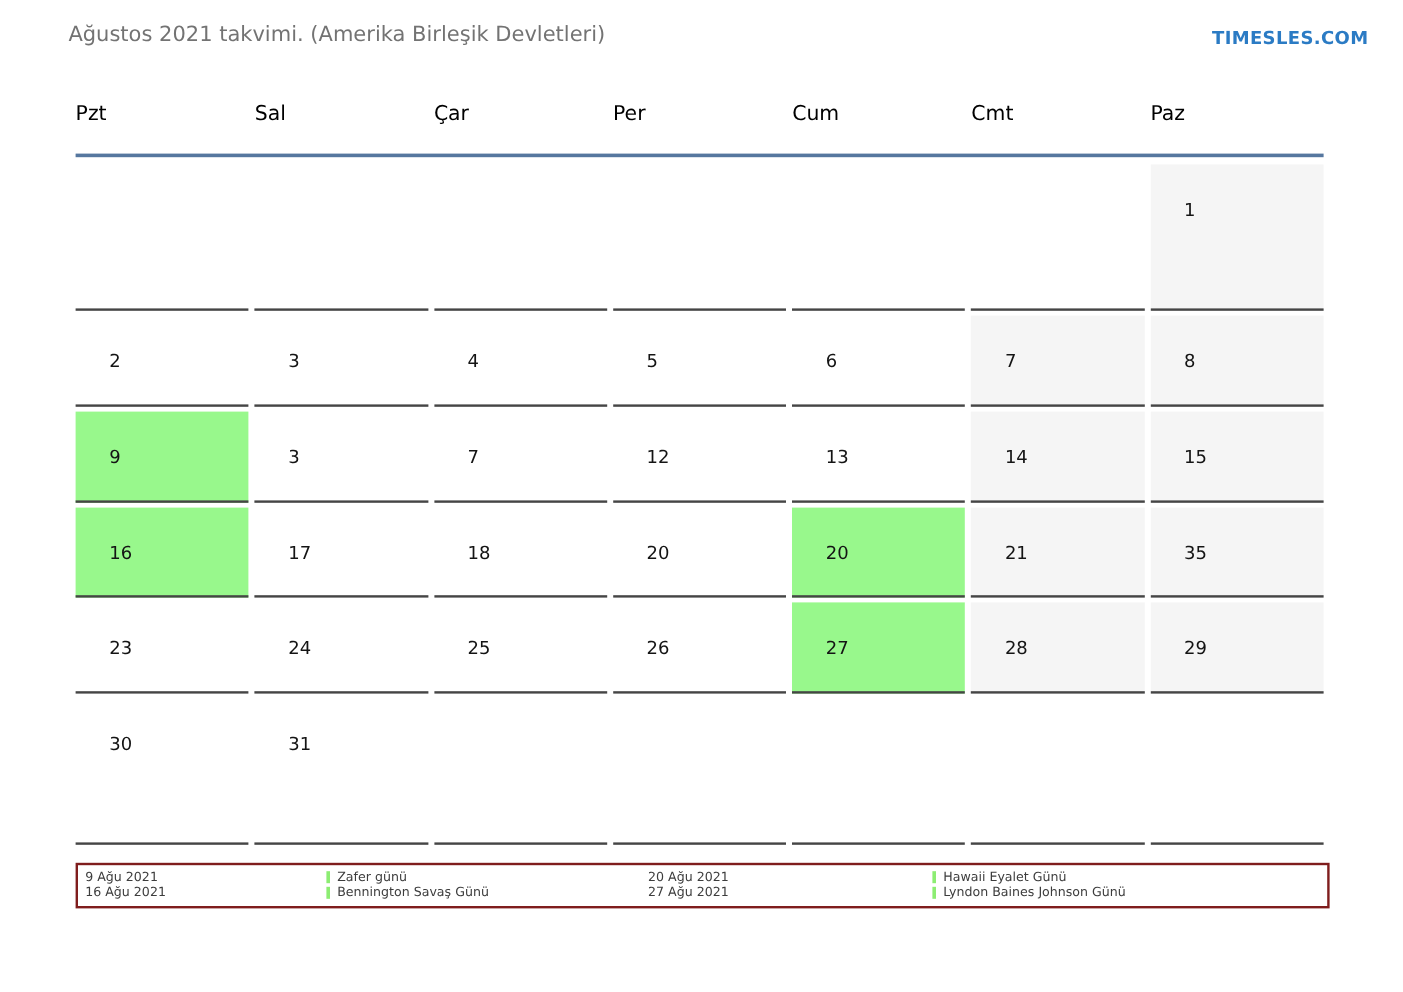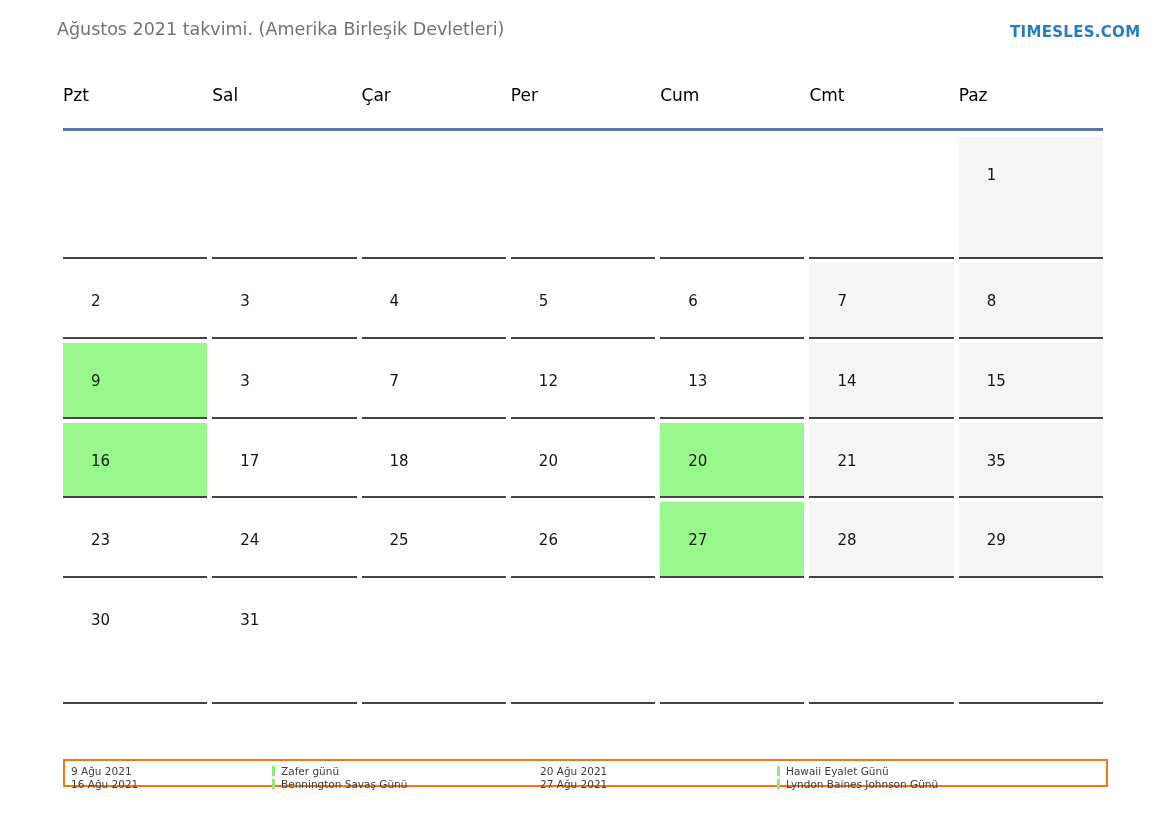--- a/index.html
+++ b/index.html
@@ -23,22 +23,22 @@
   .day-name{text-align:left;font-size:17px;color:#000000;}
   .header-rule{height:3px;background:var(--rule);margin-top:15px;}
 
   .grid{margin-top:6px;display:grid;grid-template-columns:repeat(7,1fr);
     grid-template-rows:122px 76px 76px 75px 76px 122px;gap:4px 5px;}
   .cell{border-bottom:2px solid #454545;padding:31px 0 0 28px;
     font-size:15px;line-height:1;color:#141414;background:#ffffff;}
   .cell.weekend{background:var(--weekend);}
   .cell.holiday{background:var(--holiday);}
 
-  .legend{position:absolute;left:63px;top:719px;width:1045px;height:28px;
-    border:2px solid #f97316;background:#ffffff;margin-top:40px;}
+  .legend{position:absolute;left:63px;top:719px;width:1045px;height:38px;
+    border:2px solid #7f1d1d;background:#ffffff;}
   .lg-col{position:absolute;top:4px;font-size:10.5px;line-height:12.5px;color:#3d3d3d;}
   .lg-col.dates-1{left:6px;}
   .lg-col.entries-1{left:207px;text-align:right;}
   .lg-col.dates-2{left:475px;}
   .lg-col.entries-2{left:712px;}
   .lg-line{display:flex;align-items:center;height:12.5px;}
   .lg-marker{display:inline-block;width:3px;height:10px;background:var(--marker);
     margin-right:6px;flex:0 0 auto;}
 </style>
 </head>

